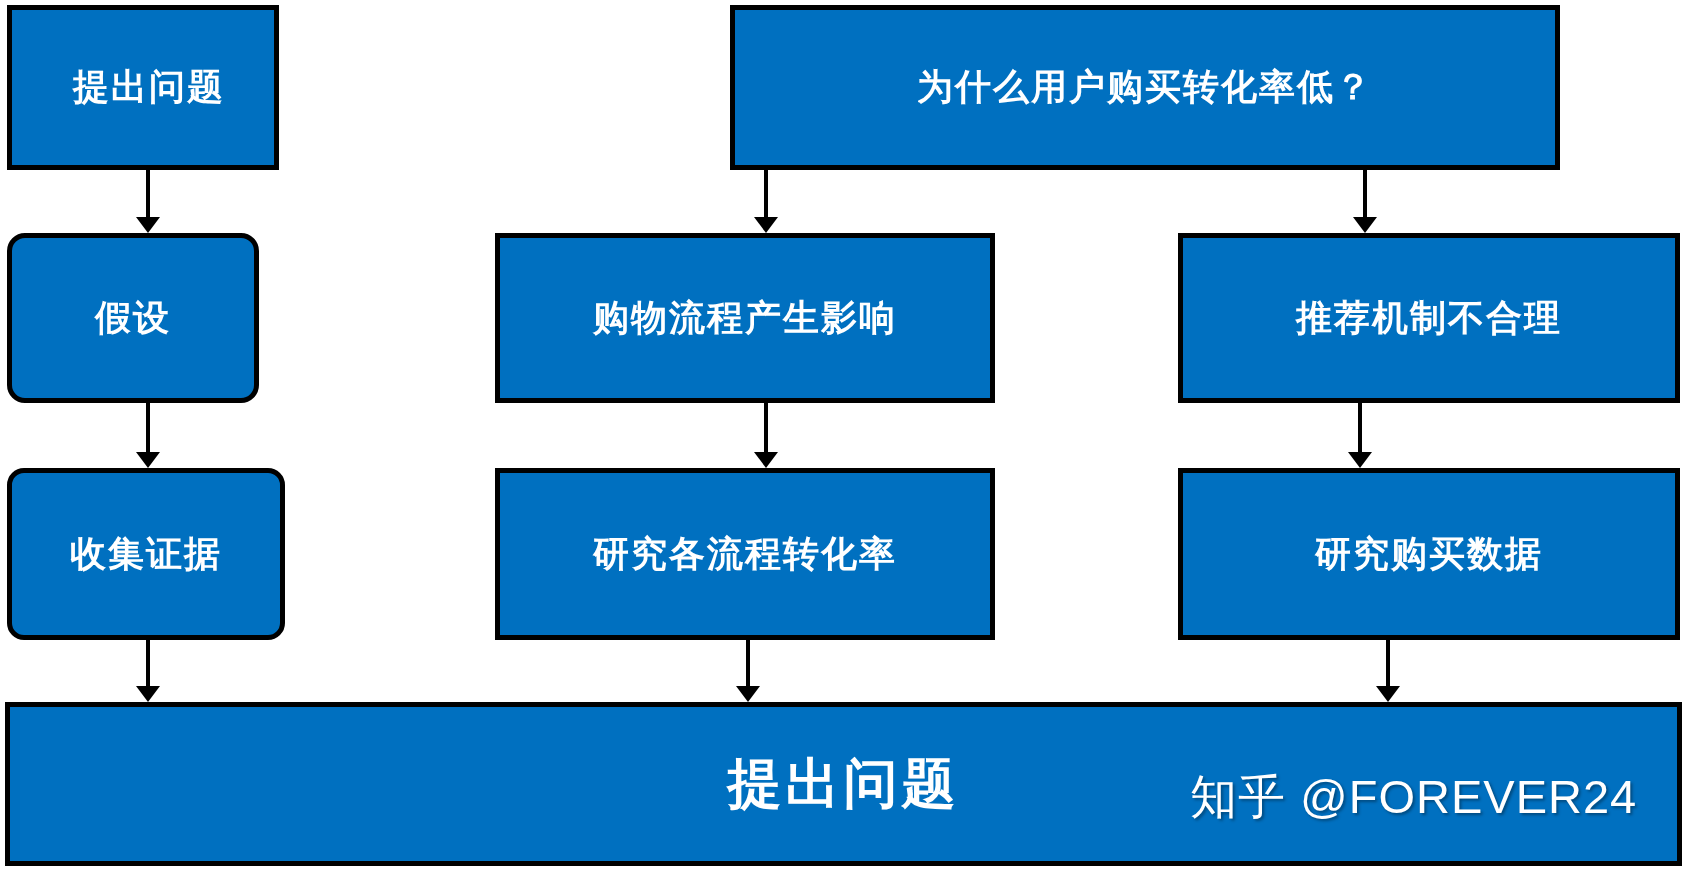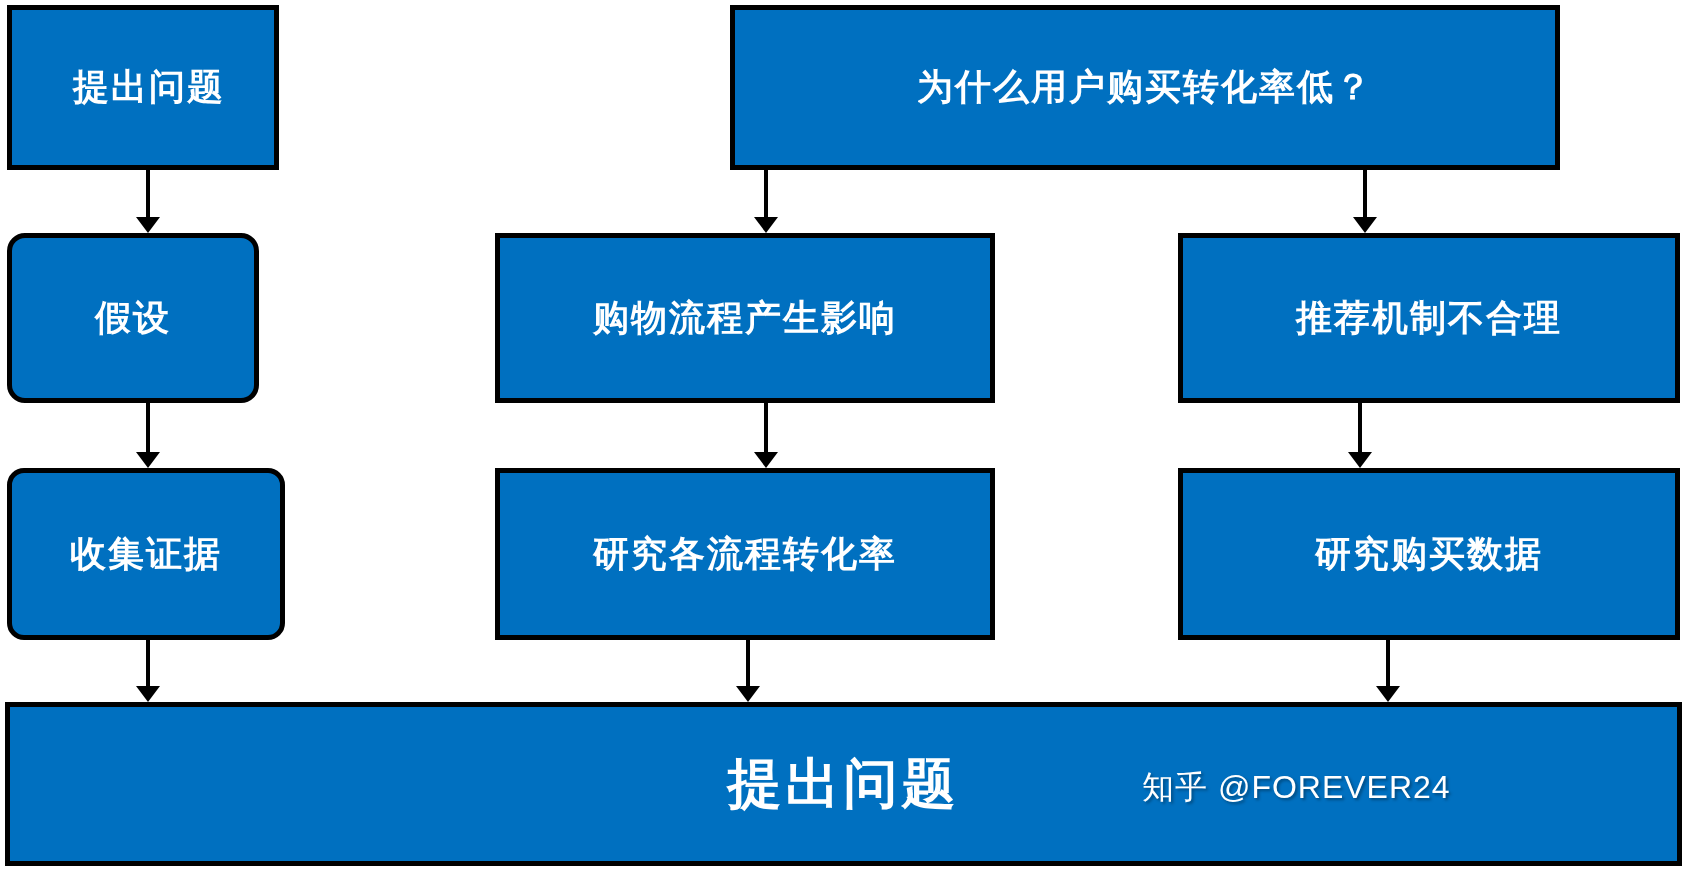--- a/index.html
+++ b/index.html
@@ -48,25 +48,25 @@
     left: 50%;
     bottom: 0;
     transform: translateX(-50%);
     width: 0; height: 0;
     border-left: 12px solid transparent;
     border-right: 12px solid transparent;
     border-top: 16px solid var(--arrow, #000000);
   }
   .watermark {
     position: absolute;
-    left: 1142px;
+    left: 1190px;
     top: 766px;
     width: 480px;
     color: #ffffff;
-    font-size: 32px;
+    font-size: 47px;
     letter-spacing: 1px;
     text-shadow: 2px 2px 3px rgba(0,0,0,0.35);
     white-space: nowrap;
   }
 </style>
 </head>
 <body>
 
 <div class="canvas">
 

